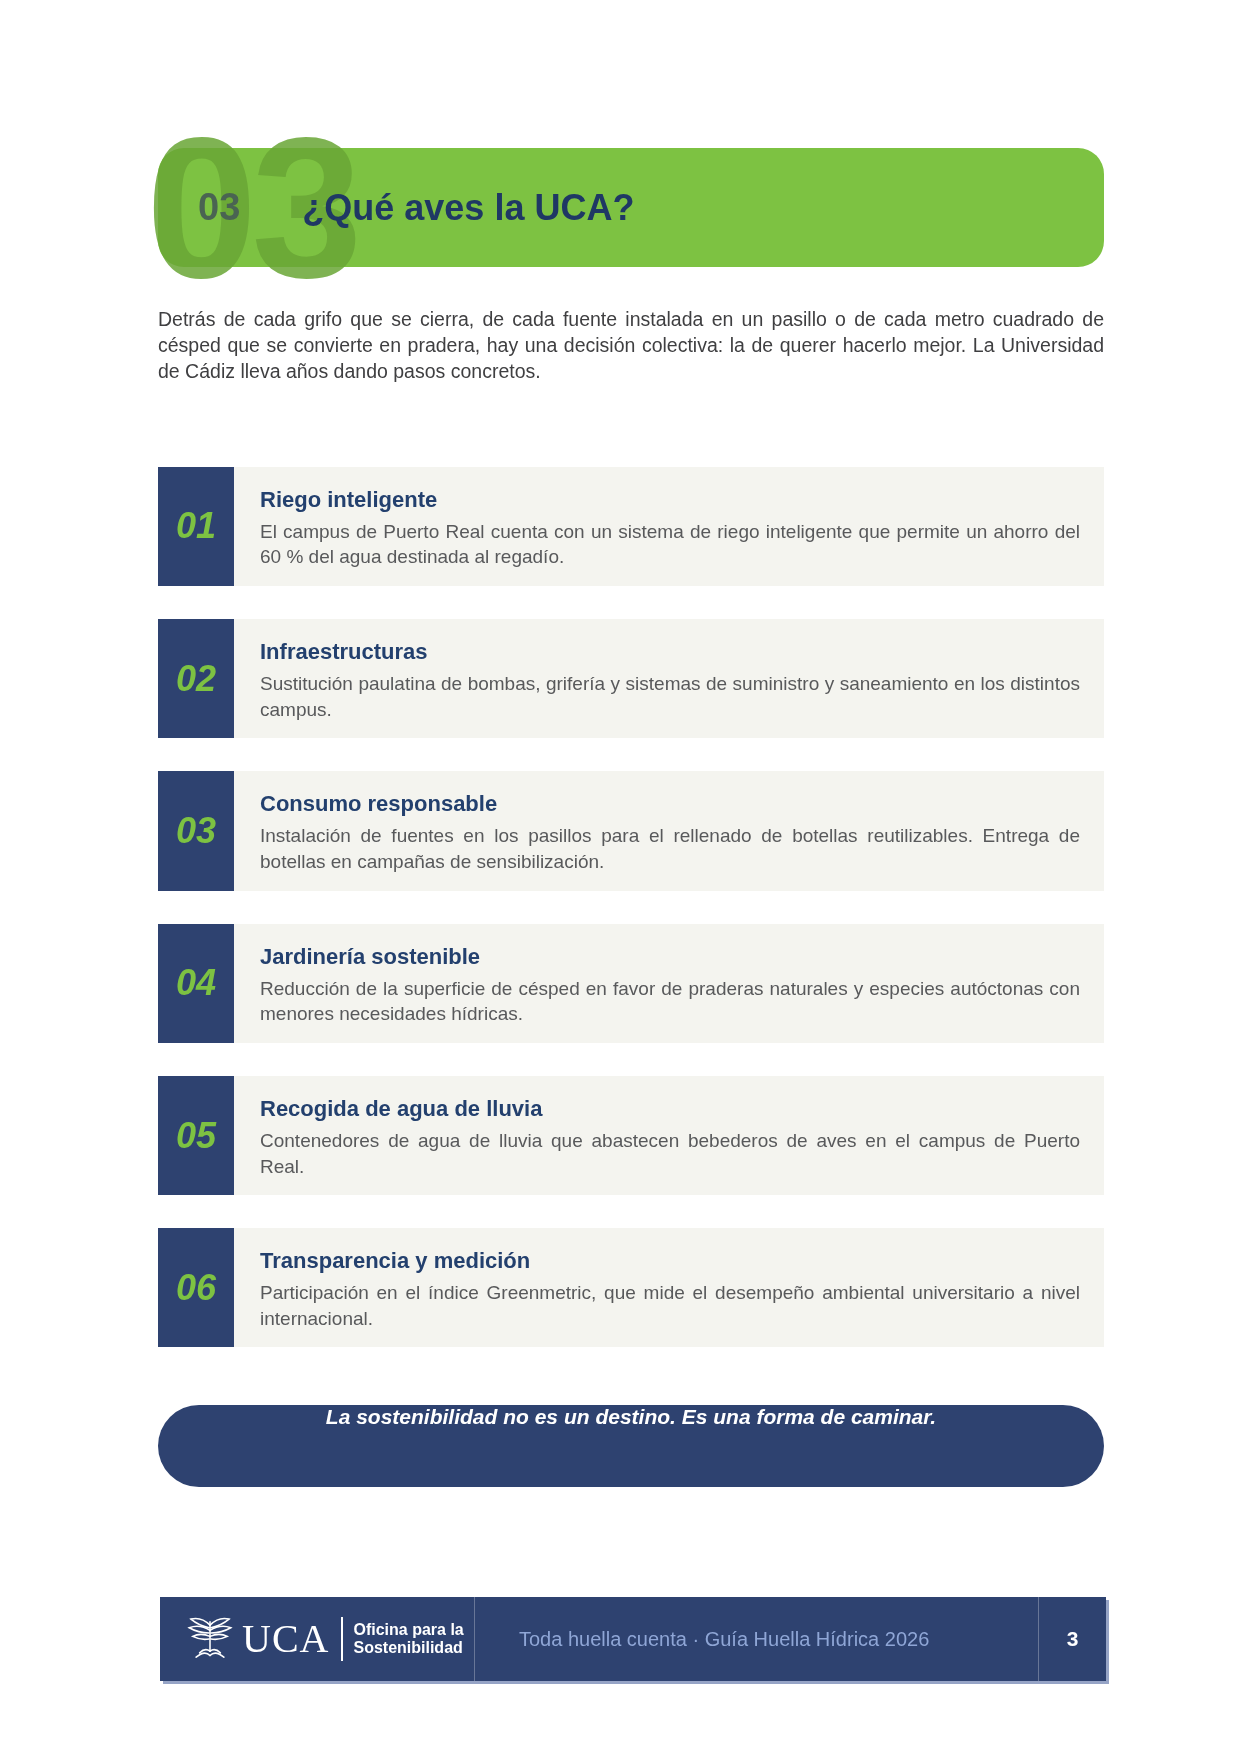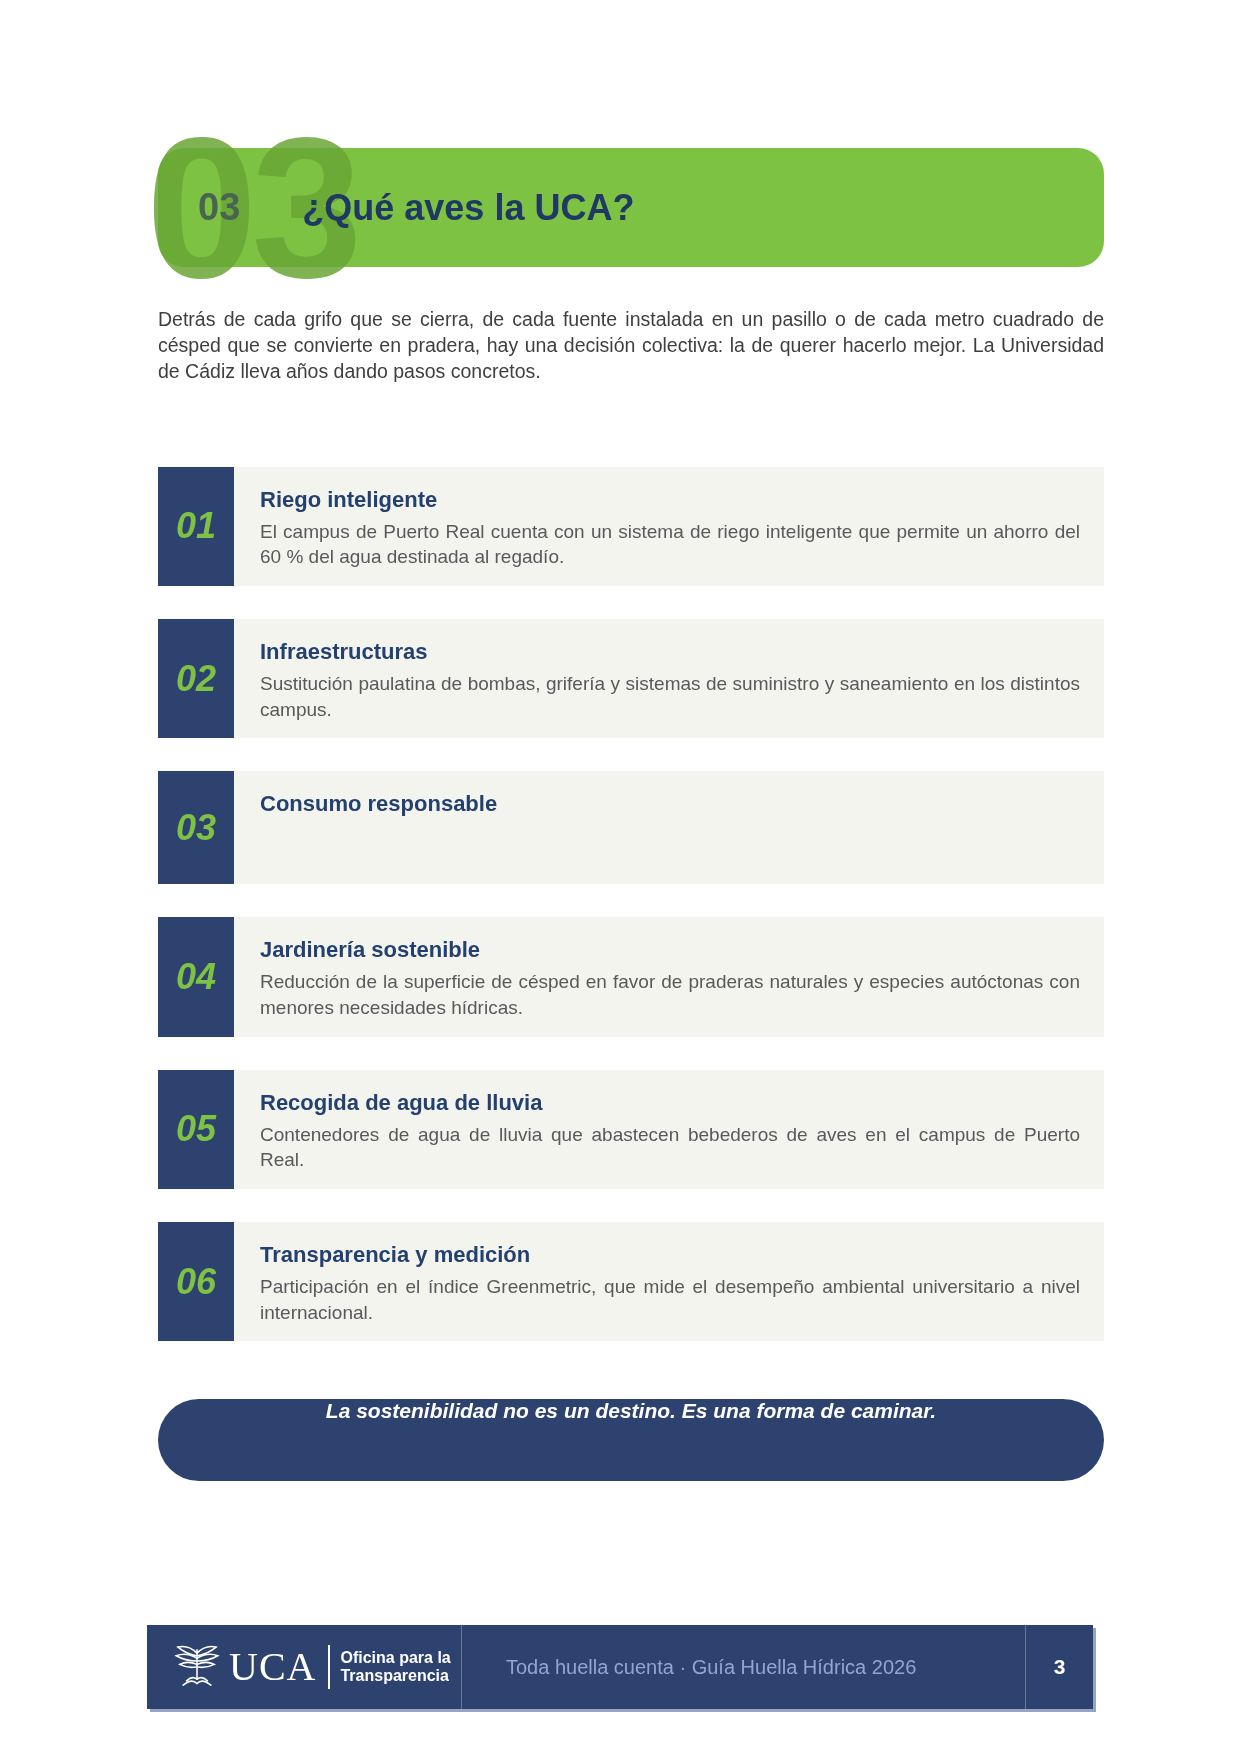--- a/index.html
+++ b/index.html
@@ -119,27 +119,26 @@
   .quote-text {
     color:#ffffff;
     font-size:21px;
     font-weight:bold;
     font-style:italic;
   }
 
   
   .footer {
     position:absolute;
-    left:147px; top:1597px;
+    left:160px; top:1597px;
     width:946px; height:84px;
     background:#2E4270;
     box-shadow:3px 3px 0 rgba(139,154,192,0.9);
     display:flex;
     align-items:center;
-    margin-top:28px;
   }
   .logo-group {
     flex:0 0 314px;
     display:flex;
     align-items:center;
     padding-left:24px;
   }
   .logo-mark { width:52px; height:52px; flex:0 0 auto; }
   .logo-uca {
     font-family:"Liberation Serif", serif;
@@ -219,20 +218,21 @@
       <div class="card-text">Sustitución paulatina de bombas, grifería y sistemas de suministro y saneamiento en los distintos campus.</div>
     </div>
   </div>
 
   <div class="card">
     <div class="card-num">
       <span>03</span>
     </div>
     <div class="card-body">
       <div class="card-title">Consumo responsable</div>
+      <div class="card-text">Instalación de fuentes en los pasillos para el rellenado de botellas reutilizables. Entrega de botellas en campañas de sensibilización.</div>
     </div>
   </div>
 
   <div class="card">
     <div class="card-num">
       <span>04</span>
     </div>
     <div class="card-body">
       <div class="card-title">Jardinería sostenible</div>
       <div class="card-text">Reducción de la superficie de césped en favor de praderas naturales y especies autóctonas con menores necesidades hídricas.</div>
@@ -280,21 +280,21 @@
         <path d="M18 46 C22 42 26 41 30 44"></path>
         <path d="M42 46 C38 42 34 41 30 44"></path>
         <path d="M14 51 C20 46 26 45 30 49"></path>
         <path d="M46 51 C40 46 34 45 30 49"></path>
       </g>
     </svg>
     <div class="logo-uca">UCA</div>
     <div class="logo-divider"></div>
     <div class="logo-sub">
       <div>Oficina para la</div>
-      <div>Transparencia</div>
+      <div>Sostenibilidad</div>
     </div>
   </div>
   <div class="footer-sep"></div>
   <div class="footer-tagline">Toda huella cuenta · Guía Huella Hídrica 2026</div>
   <div class="page-cell">
     <span class="page-number">3</span>
   </div>
 </div>
 
 </body></html>

